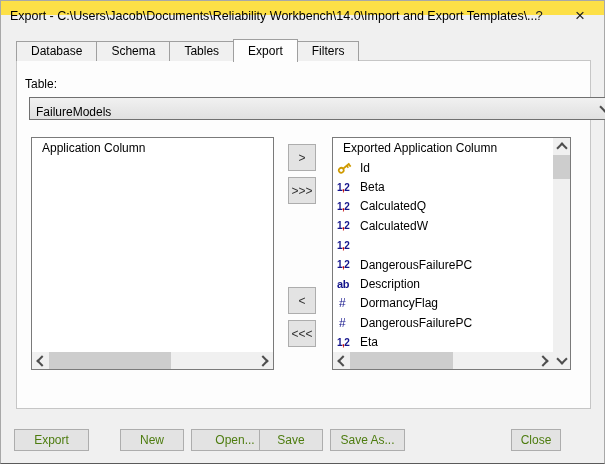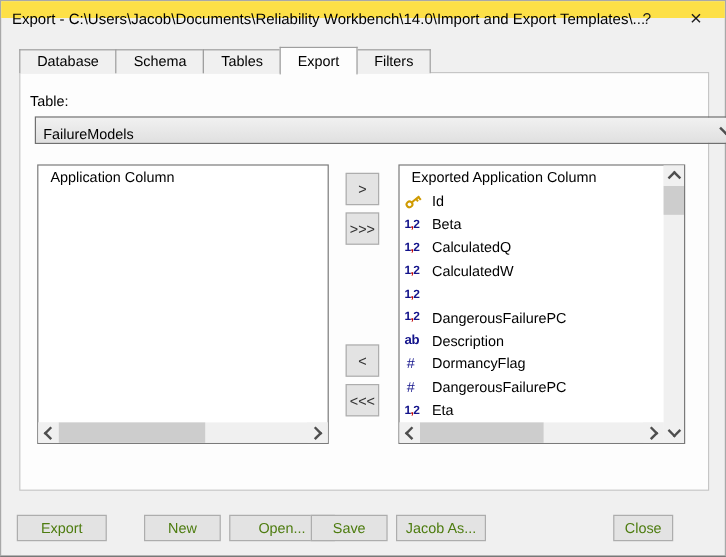--- a/index.html
+++ b/index.html
@@ -216,17 +216,17 @@
       </div>
     </div>
 
   </div>
 
   <div id="footer">
       <button class="push fb fb0">Export</button>
       <button class="push fb fb1">New</button>
       <button class="push fb fb2">Open...</button>
       <button class="push fb fb3">Save</button>
-      <button class="push fb fb4">Jacob As...</button>
+      <button class="push fb fb4">Save As...</button>
       <button class="push fb fb5">Close</button>
     </div>
 
 </div>
 
 </body></html>

